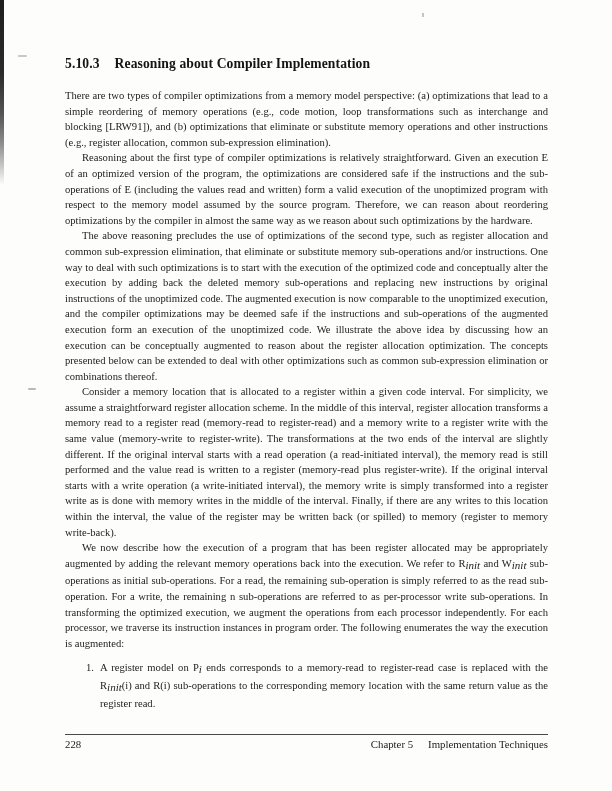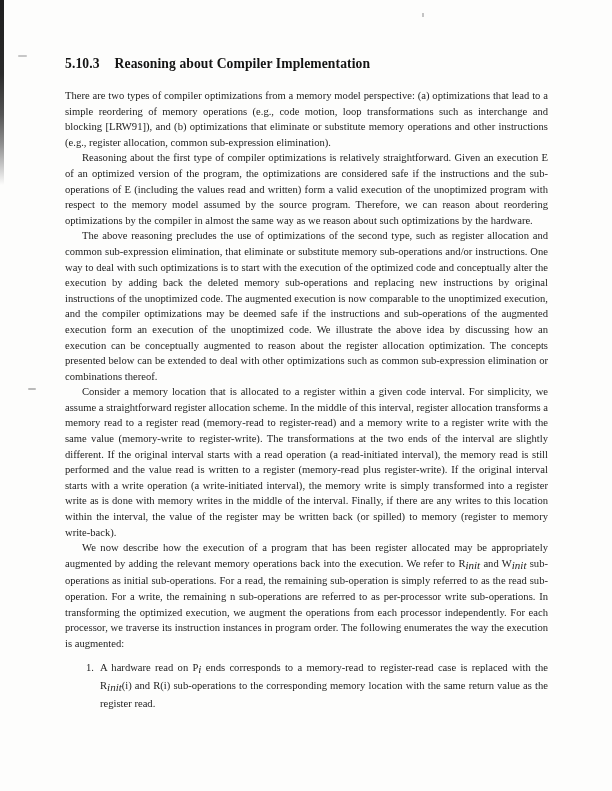--- a/index.html
+++ b/index.html
@@ -66,18 +66,24 @@
 
   <div class="bodytext">
     <p class="para noindent"><span>There are two types of compiler optimizations from a memory model perspective: (a) optimizations that lead to a simple reordering of memory operations (e.g., code motion, loop transformations such as interchange and blocking [LRW91]), and (b) optimizations that eliminate or substitute memory operations and other instructions (e.g., register allocation, common sub-expression elimination).</span></p>
     <p class="para"><span>Reasoning about the first type of compiler optimizations is relatively straightforward. Given an execution E of an optimized version of the program, the optimizations are considered safe if the instructions and the sub-operations of E (including the values read and written) form a valid execution of the unoptimized program with respect to the memory model assumed by the source program. Therefore, we can reason about reordering optimizations by the compiler in almost the same way as we reason about such optimizations by the hardware.</span></p>
     <p class="para"><span>The above reasoning precludes the use of optimizations of the second type, such as register allocation and common sub-expression elimination, that eliminate or substitute memory sub-operations and/or instructions. One way to deal with such optimizations is to start with the execution of the optimized code and conceptually alter the execution by adding back the deleted memory sub-operations and replacing new instructions by original instructions of the unoptimized code. The augmented execution is now comparable to the unoptimized execution, and the compiler optimizations may be deemed safe if the instructions and sub-operations of the augmented execution form an execution of the unoptimized code. We illustrate the above idea by discussing how an execution can be conceptually augmented to reason about the register allocation optimization. The concepts presented below can be extended to deal with other optimizations such as common sub-expression elimination or combinations thereof.</span></p>
     <p class="para"><span>Consider a memory location that is allocated to a register within a given code interval. For simplicity, we assume a straightforward register allocation scheme. In the middle of this interval, register allocation transforms a memory read to a register read (</span><span class="it">memory-read to register-read</span><span>) and a memory write to a register write with the same value (</span><span class="it">memory-write to register-write</span><span>). The transformations at the two ends of the interval are slightly different. If the original interval starts with a read operation (a read-initiated interval), the memory read is still performed and the value read is written to a register (</span><span class="it">memory-read plus register-write</span><span>). If the original interval starts with a write operation (a write-initiated interval), the memory write is simply transformed into a register write as is done with memory writes in the middle of the interval. Finally, if there are any writes to this location within the interval, the value of the register may be written back (or spilled) to memory (</span><span class="it">register to memory write-back</span><span>).</span></p>
     <p class="para"><span>We now describe how the execution of a program that has been register allocated may be appropriately augmented by adding the relevant memory operations back into the execution. We refer to R</span><span class="sb">init</span><span> and W</span><span class="sb">init</span><span> sub-operations as </span><span class="it">initial sub-operations</span><span>. For a read, the remaining sub-operation is simply referred to as the </span><span class="it">read sub-operation</span><span>. For a write, the remaining n sub-operations are referred to as </span><span class="it">per-processor write sub-operations</span><span>. In transforming the optimized execution, we augment the operations from each processor independently. For each processor, we traverse its instruction instances in program order. The following enumerates the way the execution is augmented:</span></p>
 
     <div class="list-item">
       <span class="marker">1.</span>
-      <span class="li-text"><span>A </span><span class="it">hardware read</span><span> on P</span><span class="sb">i</span><span> ends corresponds to a memory-read to register-read case is replaced with the R</span><span class="sb">init</span><span>(i) and R(i) sub-operations to the corresponding memory location with the same return value as the register read.</span></span>
+      <span class="li-text"><span>A </span><span class="it">register model</span><span> on P</span><span class="sb">i</span><span> ends corresponds to a memory-read to register-read case is replaced with the R</span><span class="sb">init</span><span>(i) and R(i) sub-operations to the corresponding memory location with the same return value as the register read.</span></span>
     </div>
   </div>
 
+  <div class="footer">
+    <span>228</span>
+    <span>
+      <span>Chapter 5</span><span class="chap-gap"></span><span>Implementation Techniques</span>
+    </span>
+  </div>
 
 </div>
 
 </body></html>

